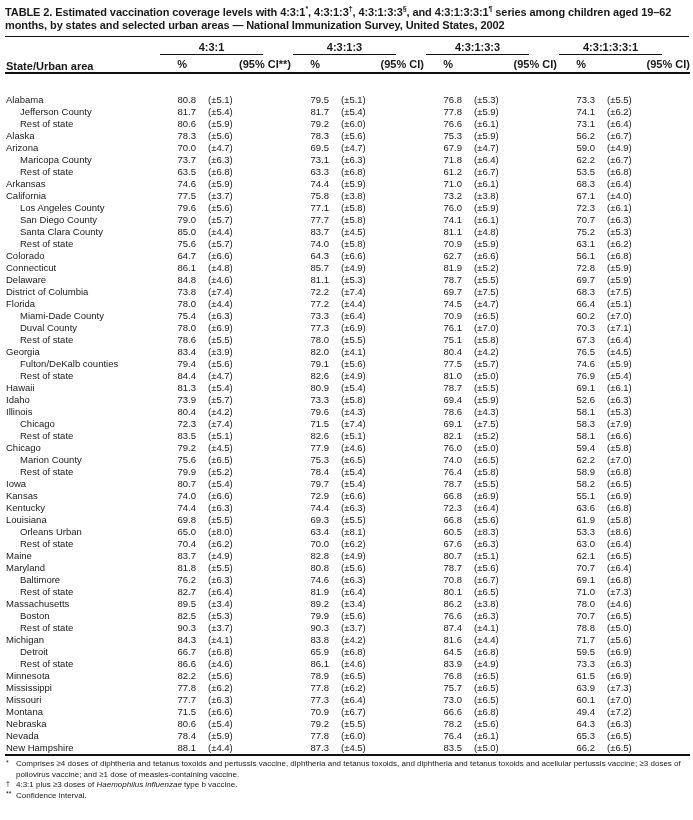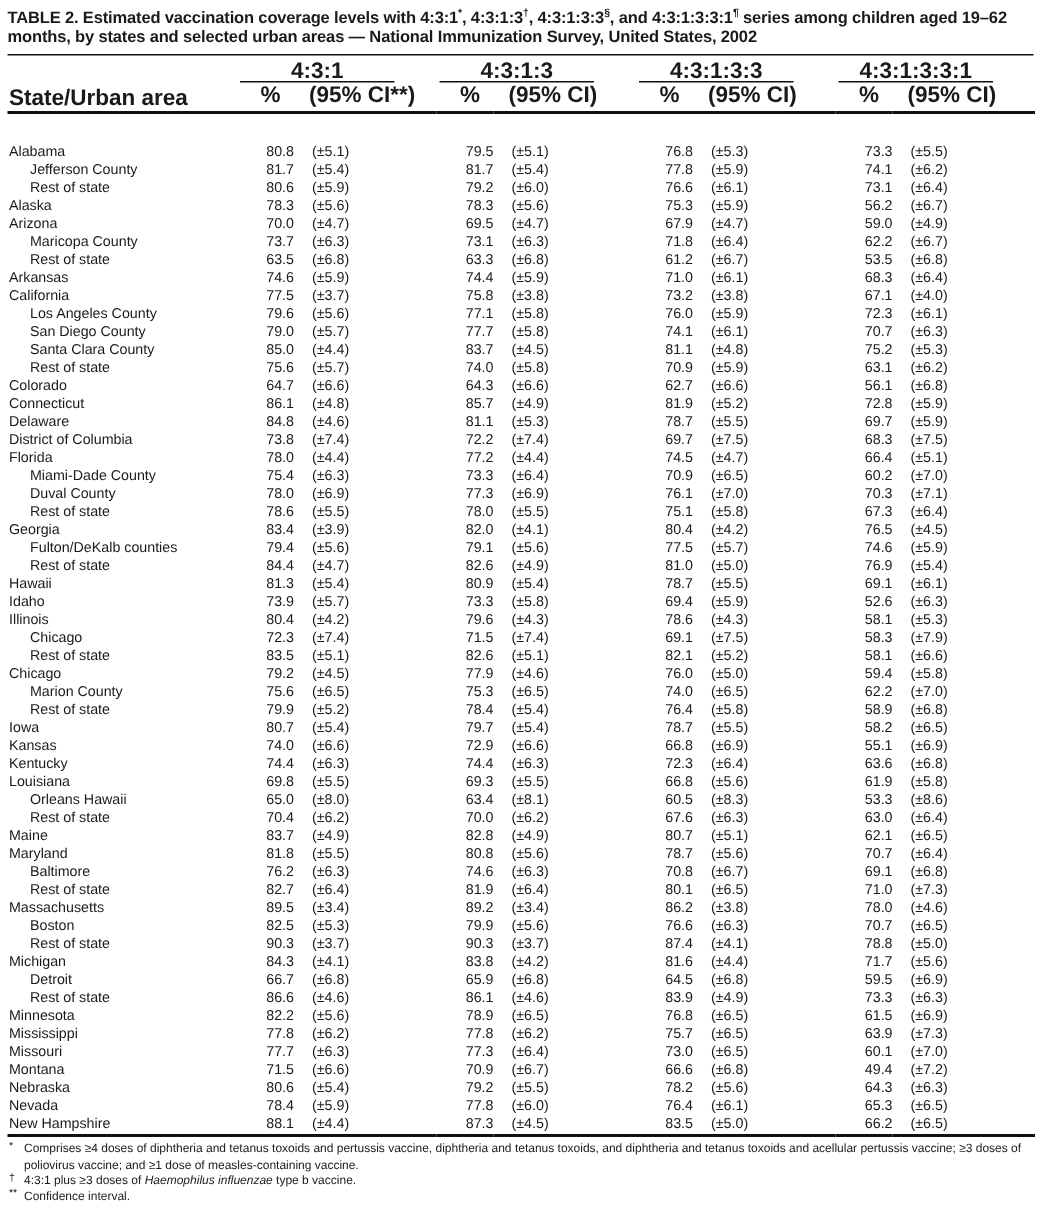--- a/index.html
+++ b/index.html
@@ -18,30 +18,30 @@
     letter-spacing: -0.1px;
     padding-bottom: 4px;
     border-bottom: 1px solid #111;
   }
   .title sup { font-size: 7px; line-height: 0; }
   table.data {
     border-collapse: collapse; table-layout: fixed;
     width: 685px; margin-top: 3px;
     border-bottom: 2px solid #111;
   }
-  thead th { font-weight: 700; font-size: 15px; padding: 0; }
+  thead th { font-weight: 700; font-size: 11px; padding: 0; }
   .glabel {
     border-bottom: 1px solid #111;
     margin: 1px 28px 0 2px;
     text-align: center; line-height: 13px; height: 13px;
   }
   tr.subhead th { border-bottom: 2px solid #111; height: 15px; vertical-align: bottom; padding-bottom: 2px; }
   th.statehead { text-align: left; padding-left: 1px; vertical-align: bottom; border-bottom: 2px solid #111; }
   th.pcthead { text-align: right; padding-right: 9px; }
-  th.cihead  { text-align: left; padding-left: 10px; }
+  th.cihead  { text-align: right; padding-left: 10px; }
   tbody td {
     font-size: 9.5px; line-height: 12px; height: 12px;
     padding: 0; white-space: nowrap; overflow: hidden;
   }
   tbody tr.first td { padding-top: 20px; }
   td.name { padding-left: 1px; }
   td.name.indent { padding-left: 15px; }
   td.pct { text-align: right; }
   td.ci  { text-align: left; padding-left: 12px; }
   .footnotes { margin-top: 3px; font-size: 8px; line-height: 10.5px; }
@@ -486,21 +486,21 @@
           <td class="pct">69.8</td>
           <td class="ci">(±5.5)</td>
           <td class="pct">69.3</td>
           <td class="ci">(±5.5)</td>
           <td class="pct">66.8</td>
           <td class="ci">(±5.6)</td>
           <td class="pct">61.9</td>
           <td class="ci">(±5.8)</td>
         </tr>
         <tr>
-          <td class="name indent">Orleans Hawaii</td>
+          <td class="name indent">Orleans Urban</td>
           <td class="pct">65.0</td>
           <td class="ci">(±8.0)</td>
           <td class="pct">63.4</td>
           <td class="ci">(±8.1)</td>
           <td class="pct">60.5</td>
           <td class="ci">(±8.3)</td>
           <td class="pct">53.3</td>
           <td class="ci">(±8.6)</td>
         </tr>
         <tr>

